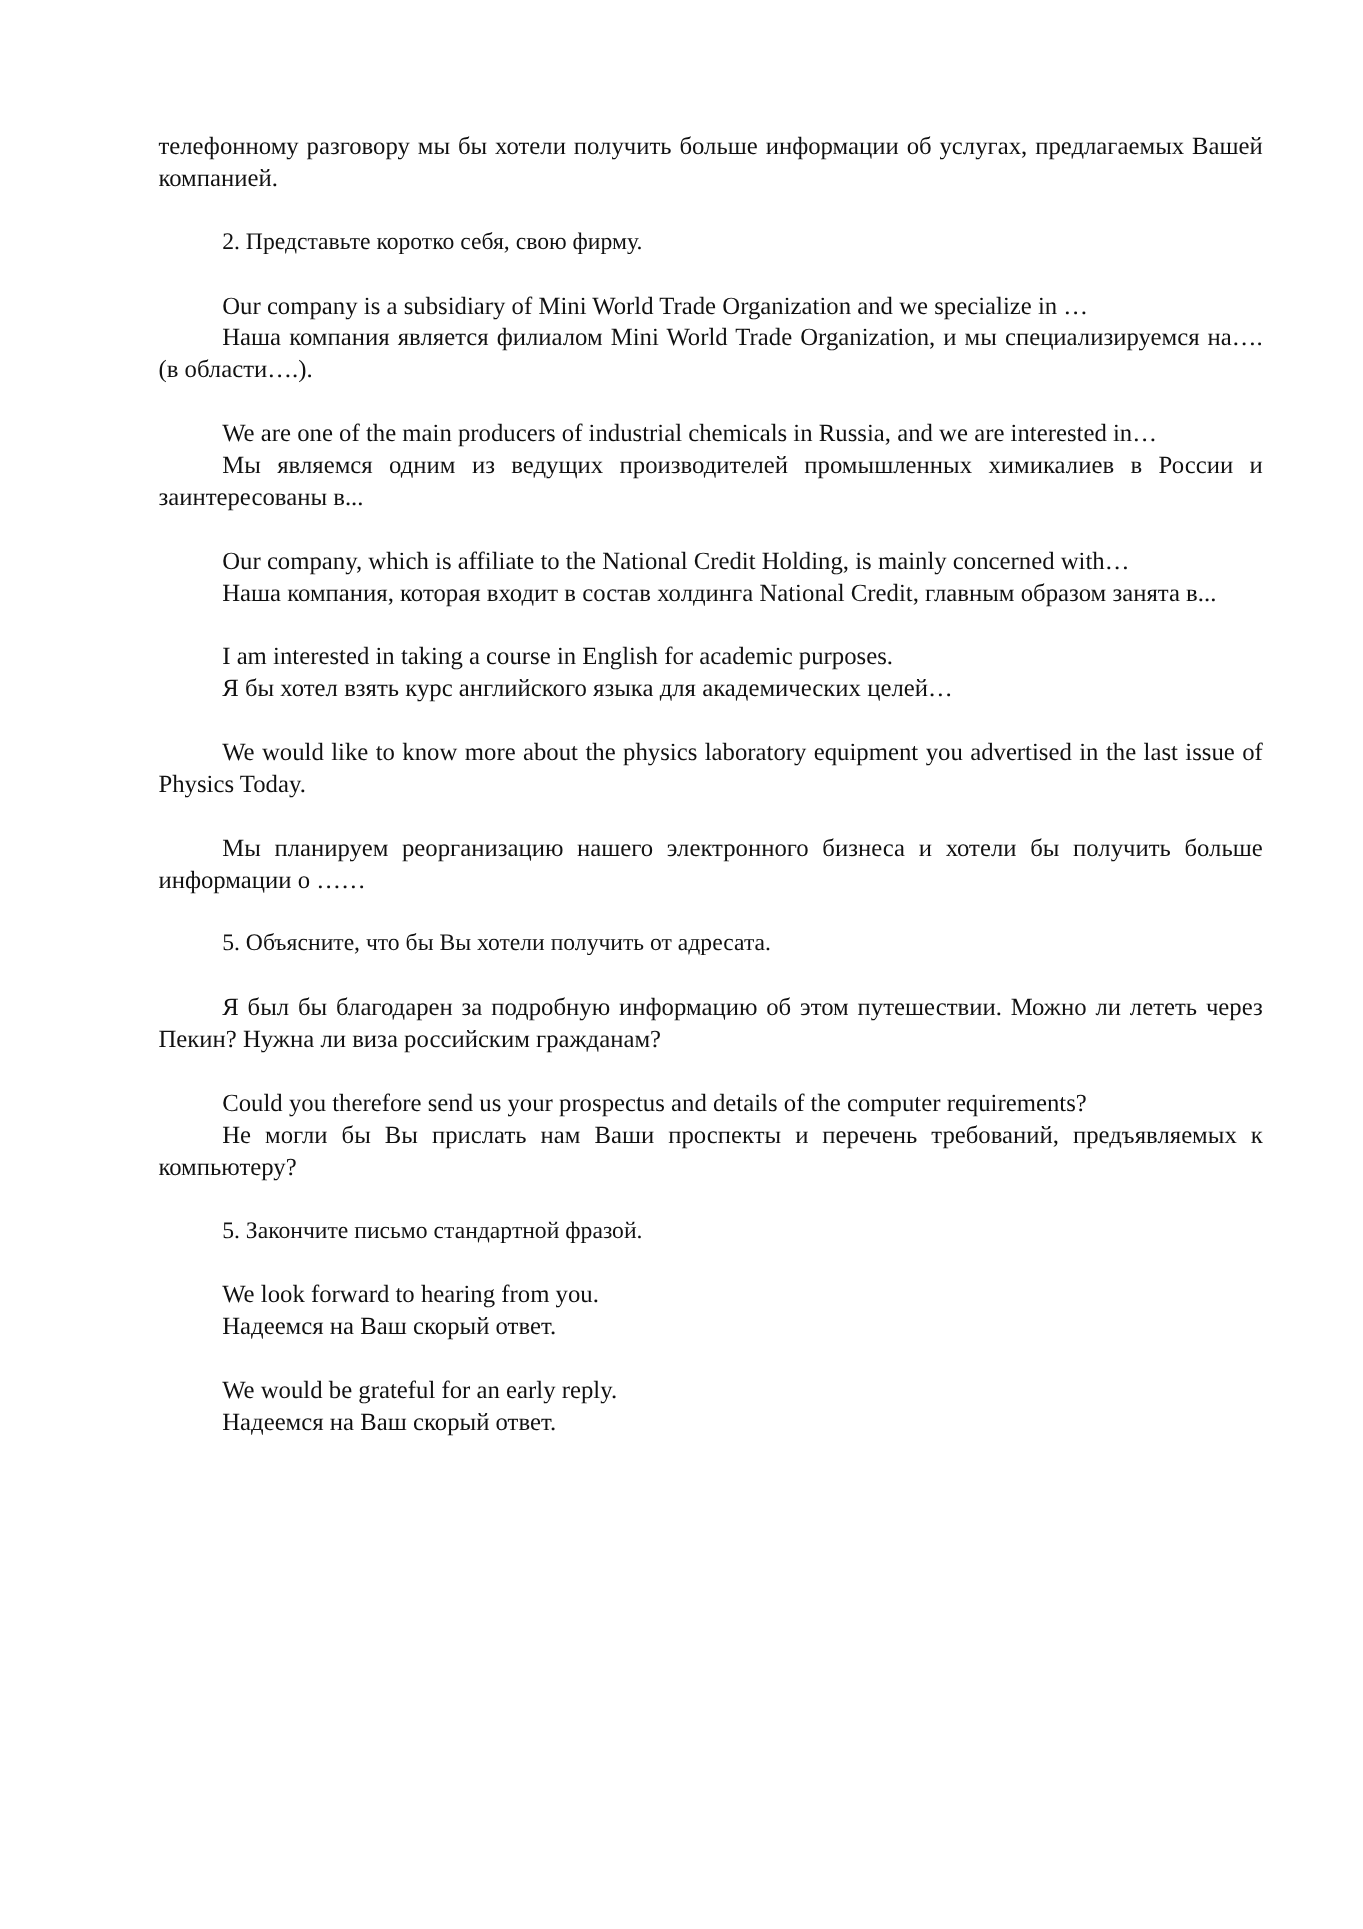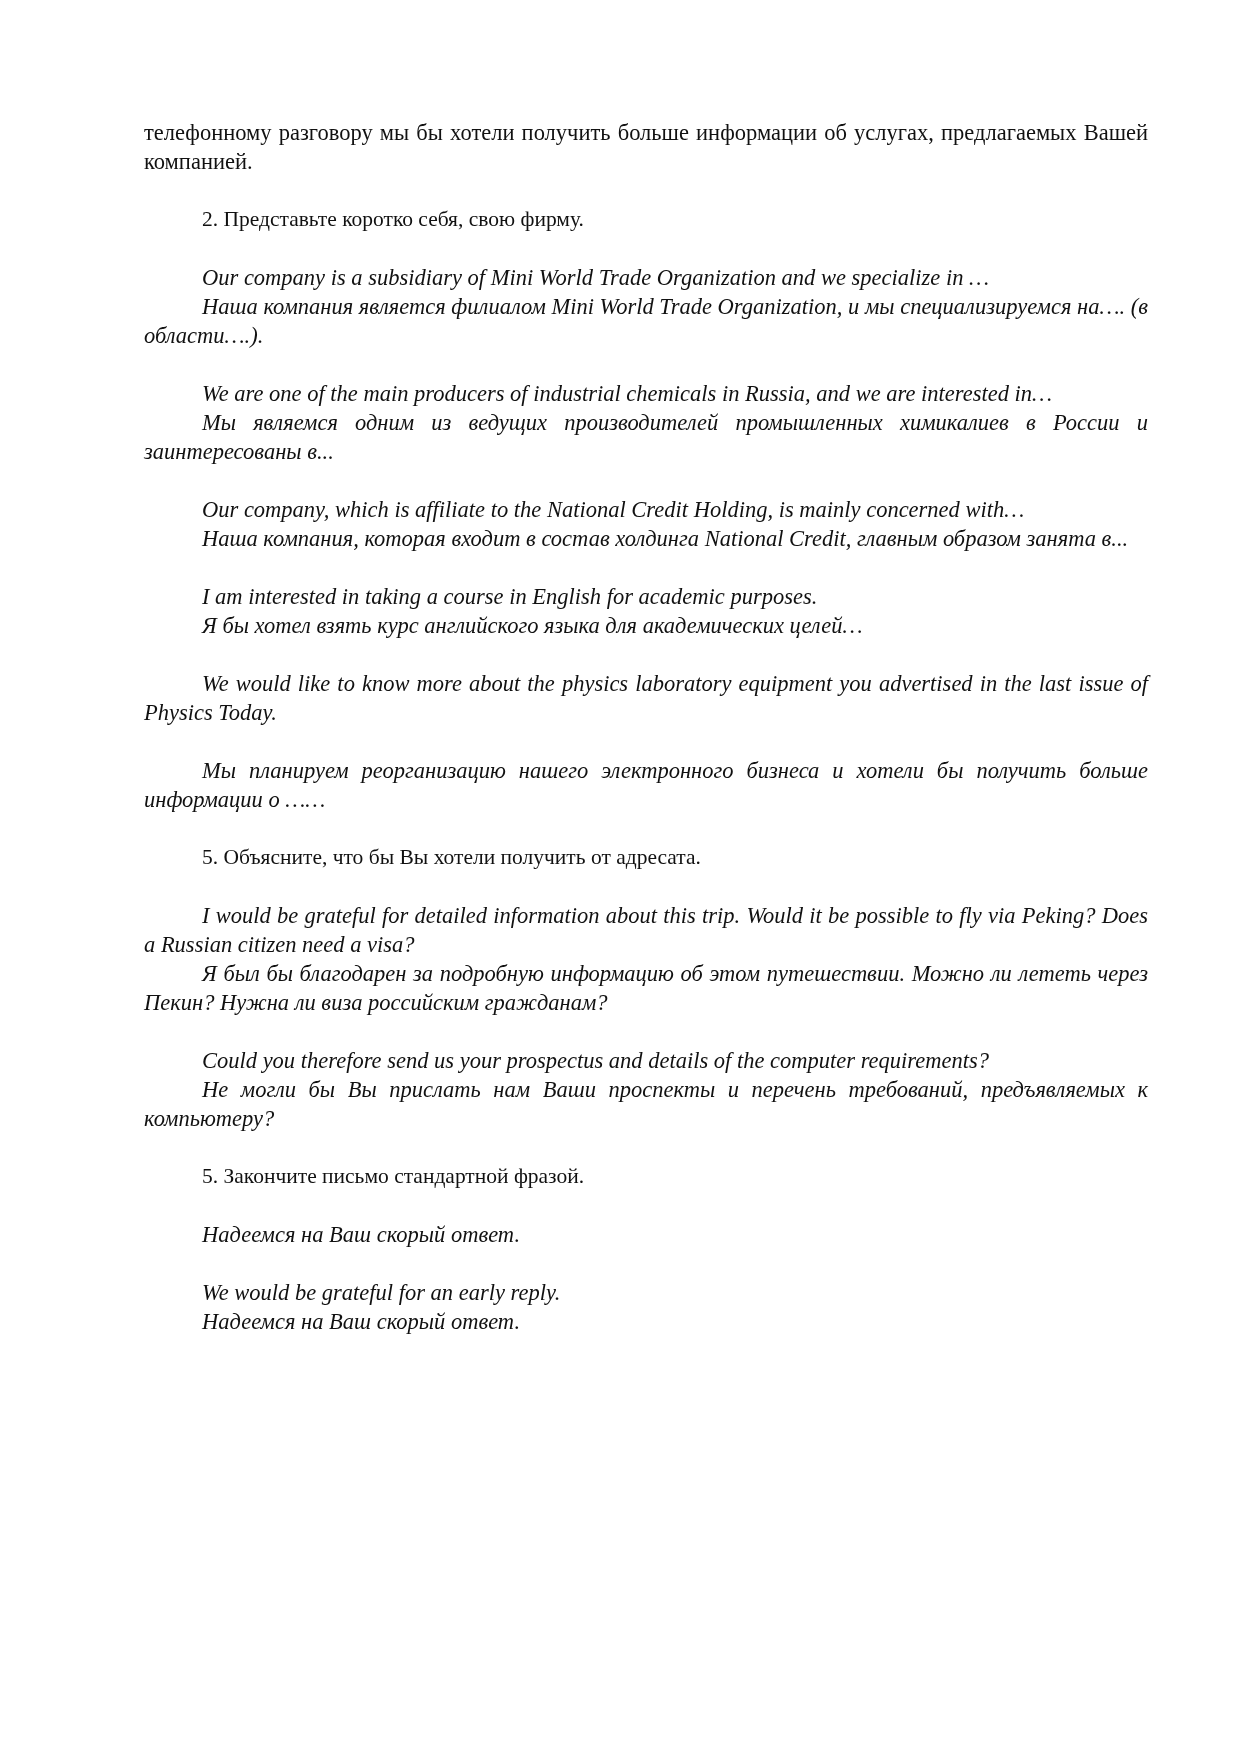--- a/index.html
+++ b/index.html
@@ -33,21 +33,21 @@
     }
     .block {
       margin: 0 0 29px 0;
     }
     .heading {
       margin: 0 0 29px 0;
       padding-left: 58px;
       font-weight: normal;
       font-size: 21.5px;
     }
-    .pair .para { text-align: justify; font-style: italic; }
+    .pair .para { text-align: justify; }
   </style>
 </head>
 <body>
 
 <div class="page">
 
   <div class="block">
     <p class="para noindent">телефонному разговору мы бы хотели получить больше информации об услугах, предлагаемых Вашей компанией.</p>
   </div>
 
@@ -76,32 +76,32 @@
       <p class="para">We would like to know more about the physics laboratory equipment you advertised in the last issue of Physics Today.</p>
     </div>
     <div class="block pair">
       <p class="para">Мы планируем реорганизацию нашего электронного бизнеса и хотели бы получить больше информации о ……</p>
     </div>
   </div>
 
   <div>
     <p class="heading">5. Объясните, что бы Вы хотели получить от адресата.</p>
     <div class="block pair">
-      <p class="para">I would be grateful for detailed information about this trip. Would it be possible to fly via Peking? Does a Russian citizen need a visa?</p>
       <p class="para">Я был бы благодарен за подробную информацию об этом путешествии. Можно ли лететь через Пекин? Нужна ли виза российским гражданам?</p>
     </div>
     <div class="block pair">
       <p class="para">Could you therefore send us your prospectus and details of the computer requirements?</p>
       <p class="para">Не могли бы Вы прислать нам Ваши проспекты и перечень требований, предъявляемых к компьютеру?</p>
     </div>
   </div>
 
   <div>
     <p class="heading">5. Закончите письмо стандартной фразой.</p>
     <div class="block pair">
+      <p class="para">We look forward to hearing from you.</p>
       <p class="para">Надеемся на Ваш скорый ответ.</p>
     </div>
     <div class="block pair">
       <p class="para">We would be grateful for an early reply.</p>
       <p class="para">Надеемся на Ваш скорый ответ.</p>
     </div>
   </div>
 
 </div>
 

